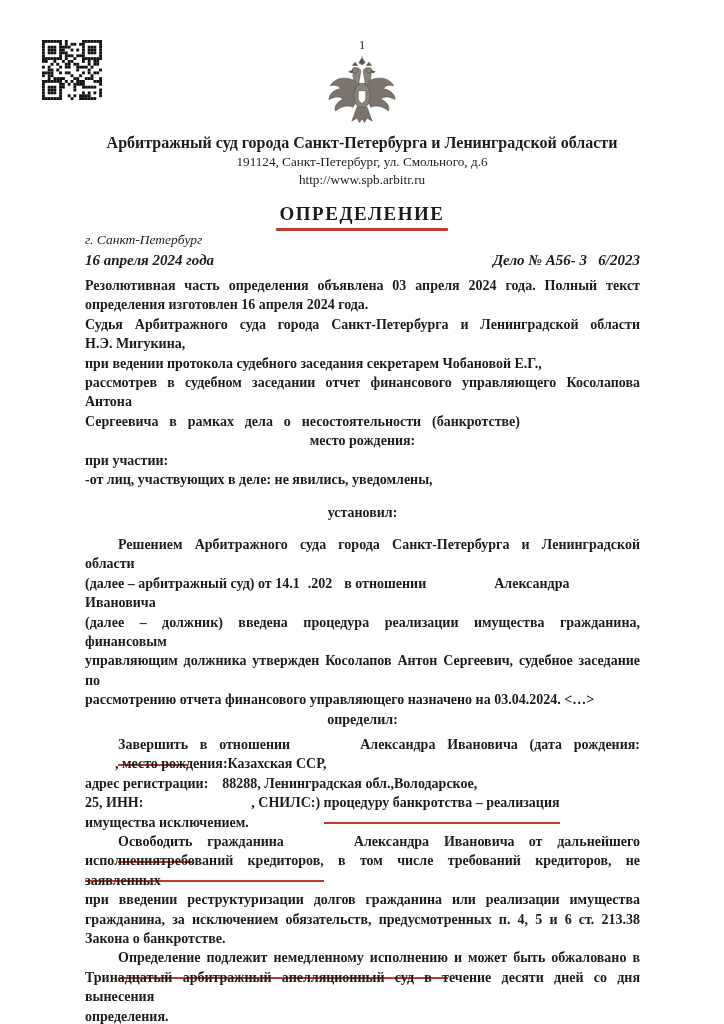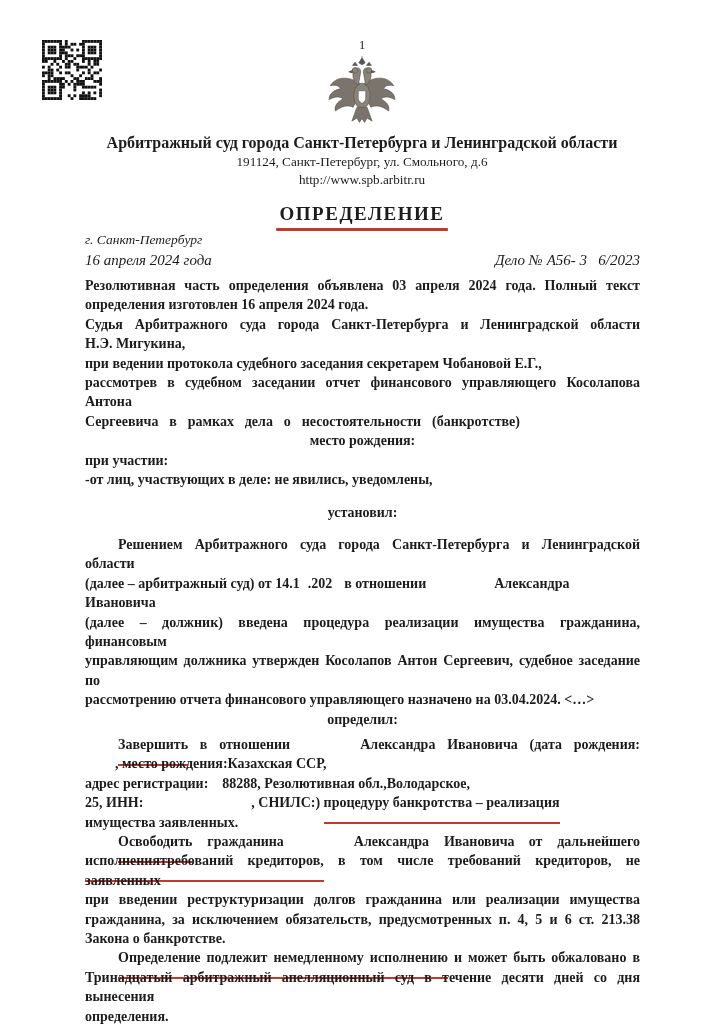--- a/index.html
+++ b/index.html
@@ -10,21 +10,21 @@
   }
   .page-number{position:absolute;top:38px;left:0;right:0;text-align:center;font-size:12.5px;}
   .qr{position:absolute;top:40px;left:42px;width:60px;height:60px;}
   .emblem-wrap{padding-top:56px;text-align:center;line-height:0;}
   .court-name{text-align:center;font-weight:bold;font-size:16px;margin-top:5px;line-height:19px;}
   .court-addr,.court-site{text-align:center;font-size:13.2px;line-height:16px;margin-top:2px;}
   .doc-title{text-align:center;font-weight:bold;font-size:19px;letter-spacing:1.5px;margin-top:15px;line-height:22px;}
   .title-underline{width:172px;height:3px;background:var(--red);margin:3px auto 0;border-radius:1px;}
   .meta{padding:0 84px 0 85px;}
   .place{font-style:italic;font-size:13.5px;margin-top:1px;line-height:15px;}
-  .dateline{display:flex;justify-content:space-between;font-weight:normal;font-style:italic;font-size:15px;margin-top:4px;line-height:18px;}
+  .dateline{display:flex;justify-content:space-between;font-weight:bold;font-style:italic;font-size:15px;margin-top:4px;line-height:18px;}
   .docbody{padding:7px 84px 0 85px;font-size:14px;line-height:19.4px;}
   .line{min-height:19.4px;font-weight:bold;}
   .j{text-align:justify;text-align-last:justify;}
   .c{text-align:center;}
   .b{font-weight:bold;}
   .indent{text-indent:33px;}
   .split{display:flex;}
   .gap{display:inline-block;height:1px;}
   .redline{border-bottom:2px solid var(--red);padding-bottom:12px;}
 </style>
@@ -316,28 +316,28 @@
     <div class="line j"><span>(далее – должник) введена процедура реализации имущества гражданина, финансовым</span></div>
     <div class="line j"><span>управляющим должника утвержден Косолапов Антон Сергеевич, судебное заседание по</span></div>
     <div class="line"><span>рассмотрению отчета финансового управляющего назначено на 03.04.2024. &lt;…&gt;</span></div>
     <div class="line c b"><span>определил:</span></div>
     <div class="line j indent" style="margin-top: 6px;"><span class="redline">Завершить</span><span> в отношении</span><span class="gap" style="width: 70px;"></span><span>Александра Ивановича (дата рождения:</span></div>
     <div class="line split">
       <span><span class="gap" style="width: 30px;"></span><span>, место рождения:</span></span>
       <span><span>Казахская ССР,</span></span>
     </div>
     <div class="line split">
-      <span><span>адрес регистрации:</span><span class="gap" style="width: 14px;"></span><span>88288, Резолютивная обл.,</span></span>
+      <span><span>адрес регистрации:</span><span class="gap" style="width: 14px;"></span><span>88288, Ленинградская обл.,</span></span>
       <span><span>Володарское,</span><span class="gap" style="width: 90px;"></span></span>
     </div>
     <div class="line split">
       <span><span>25, ИНН:</span><span class="gap" style="width: 108px;"></span><span>, СНИЛС:</span></span>
       <span><span>) </span><span class="redline">процедуру банкротства – реализация</span></span>
     </div>
-    <div class="line"><span>имущества заявленных.</span></div>
+    <div class="line"><span>имущества исключением.</span></div>
     <div class="line j indent"><span class="redline">Освободить</span><span> гражданина</span><span class="gap" style="width: 70px;"></span><span>Александра Ивановича</span><span class="gap" style="width: 14px;"></span><span>от дальнейшего</span></div>
     <div class="line j"><span class="redline">исполнениятребований кредиторов,</span><span> в том числе требований кредиторов, не заявленных</span></div>
     <div class="line j"><span>при введении реструктуризации долгов гражданина или реализации имущества</span></div>
     <div class="line j"><span>гражданина, за исключением обязательств, предусмотренных п. 4, 5 и 6 ст. 213.38</span></div>
     <div class="line"><span>Закона о банкротстве.</span></div>
     <div class="line j indent" style=""><span class="redline">Определение подлежит немедленному исполнению</span><span> и может быть обжаловано в</span></div>
     <div class="line j"><span>Тринадцатый арбитражный апелляционный суд в течение десяти дней со дня вынесения</span></div>
     <div class="line"><span>определения.</span></div>
     <div class="line split" style="margin-top: 10px;">
       <span><span class="gap" style="width: 30px;"></span><span>Судья</span></span>

